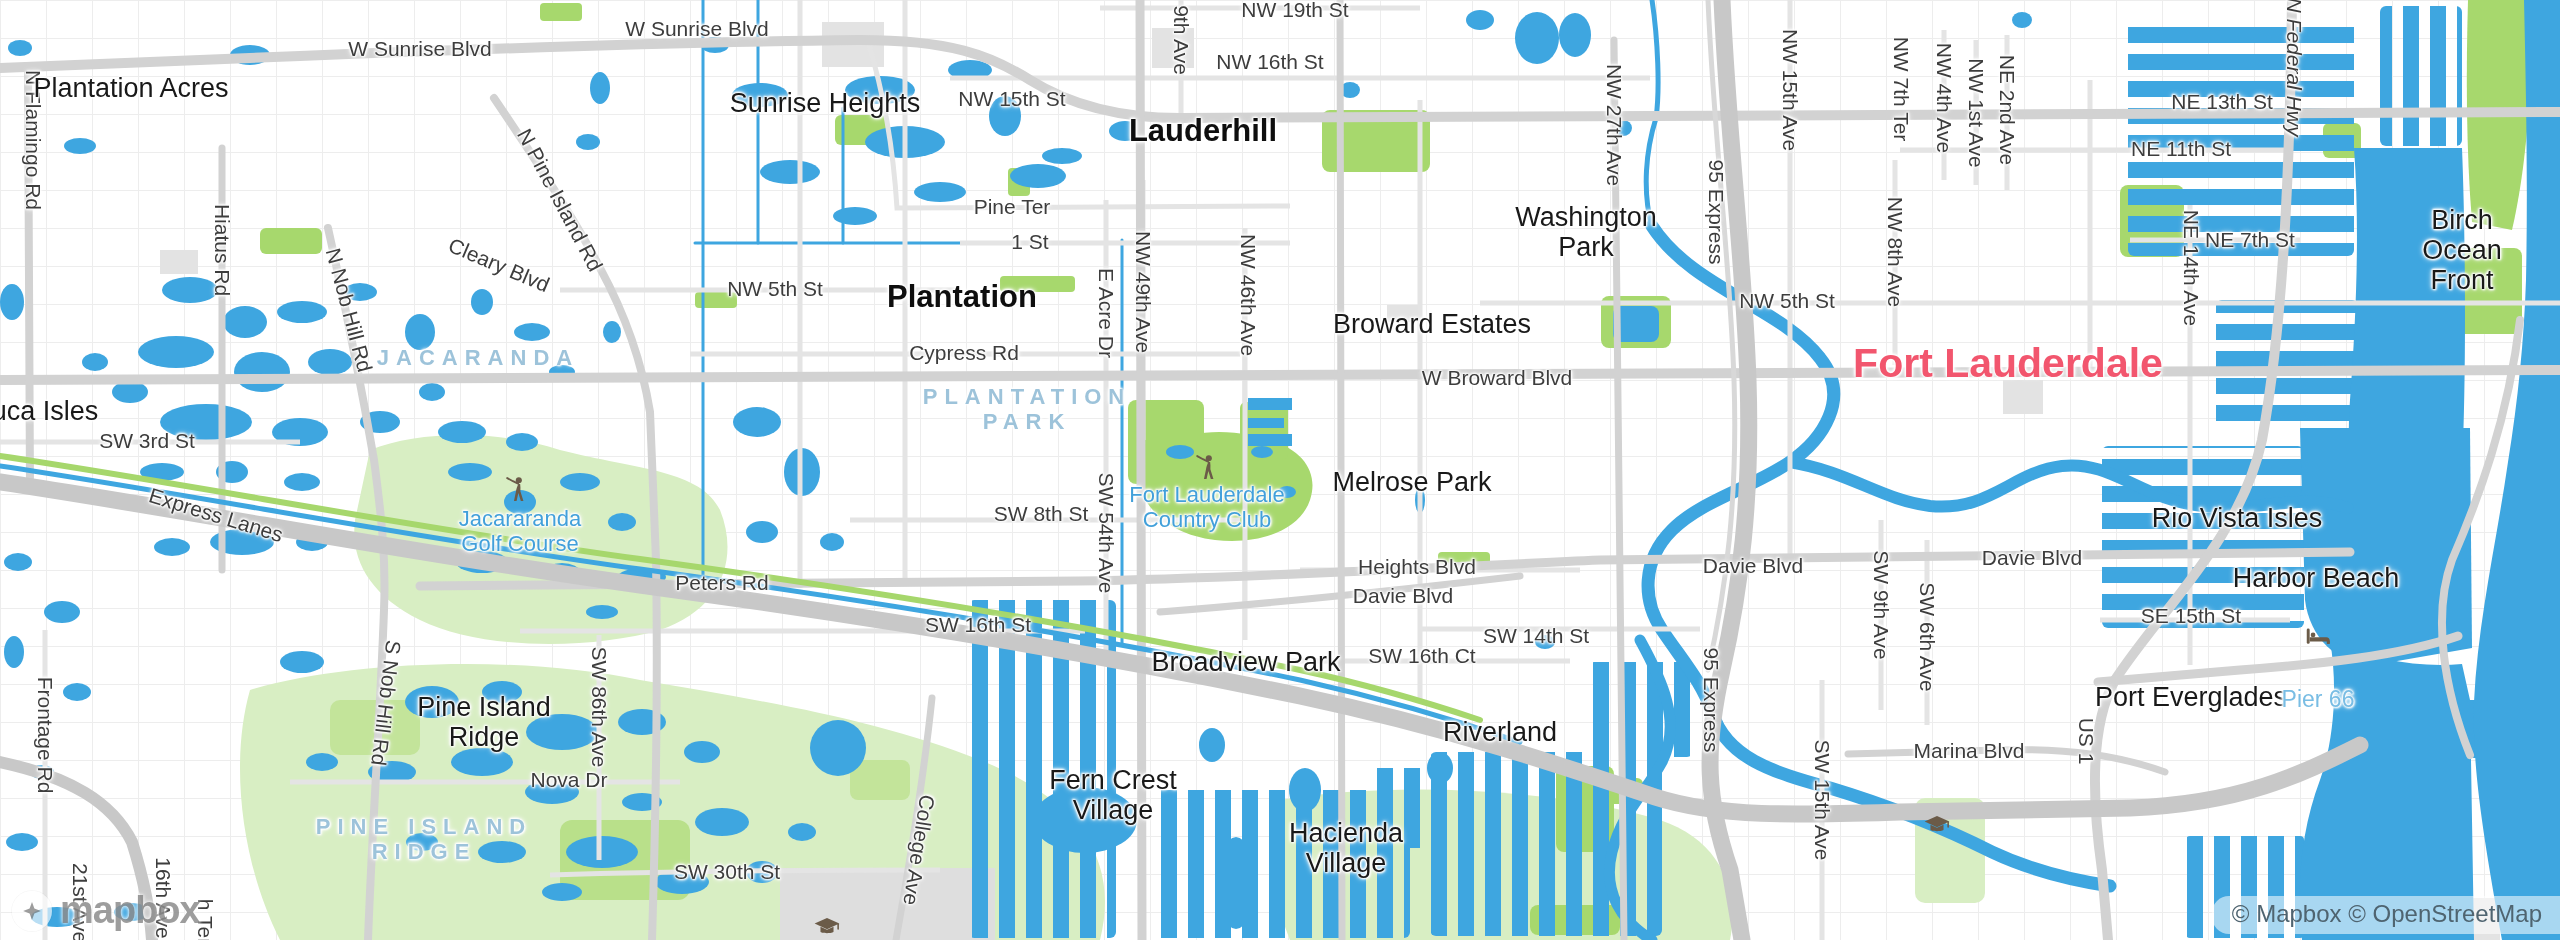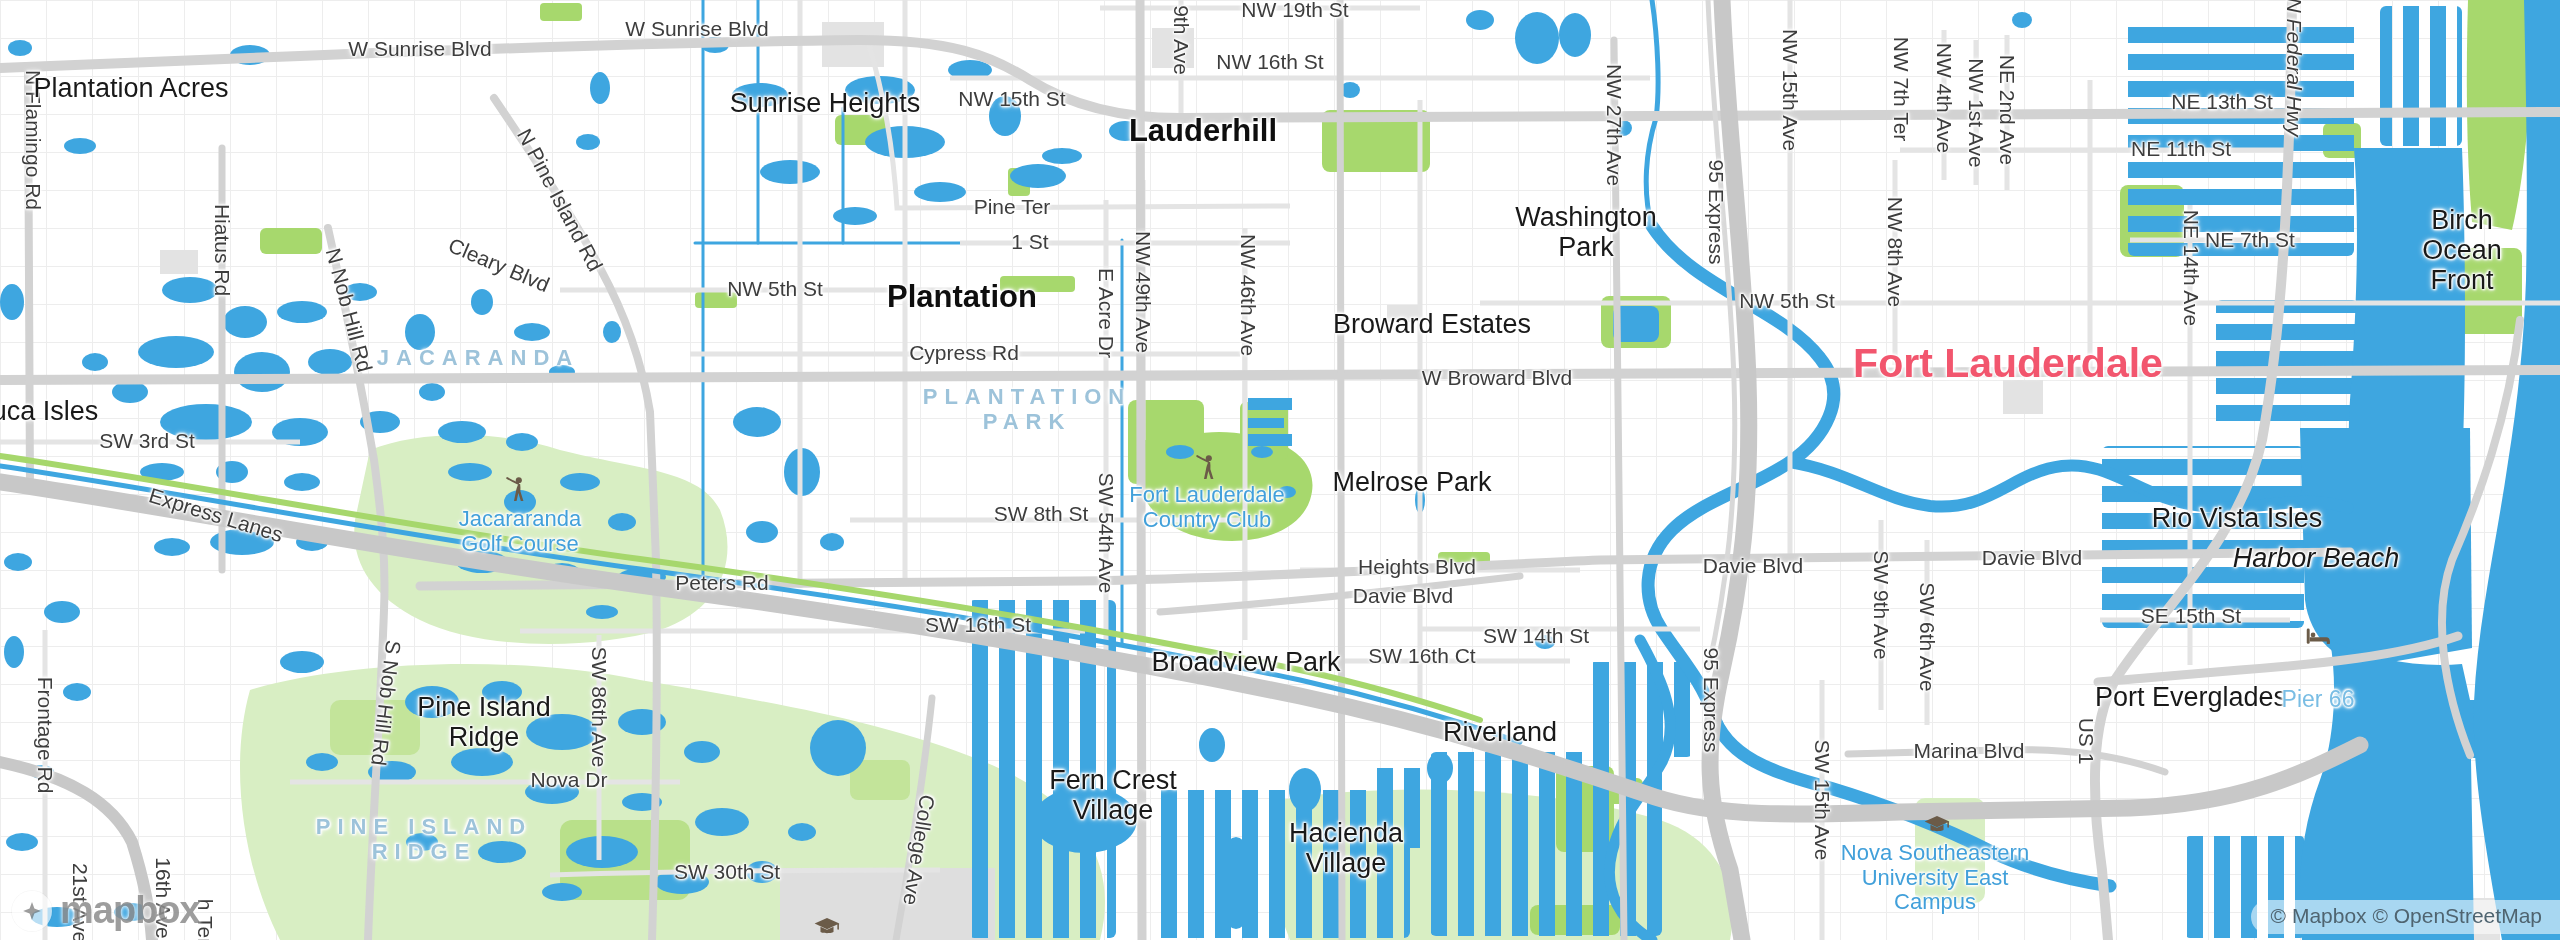--- a/index.html
+++ b/index.html
@@ -20,21 +20,21 @@
   .poi-light{font-size:23px;color:#79bde4;}
   .micon{position:absolute;transform:translate(-50%,-50%);width:27px;height:27px;}
   .logo{position:absolute;left:12px;bottom:8px;display:flex;align-items:center;gap:8px;
         text-decoration:none;opacity:.85;}
   .logo-badge{width:40px;height:40px;border-radius:50%;background:rgba(255,255,255,.75);
         display:flex;align-items:center;justify-content:center;box-shadow:0 0 0 1px rgba(0,0,0,.04);}
   .logo-text{font-size:38px;font-weight:bold;color:#8d8d8d;letter-spacing:-1px;
         text-shadow:0 0 3px #fff,0 0 5px #fff;}
   .attrib{position:absolute;right:0;bottom:6px;background:rgba(255,255,255,.55);
         border-radius:17px 0 0 17px;padding:4px 18px 6px 20px;}
-  .attrib span{font-size:21px;color:#4f6470;}
+  .attrib span{font-size:24px;color:#4f6470;}
 </style>
 </head>
 <body>
 
 <div id="map">
 <svg id="base" width="2560" height="940" viewBox="0 0 2560 940">
   <defs>
     <pattern id="grid" width="46" height="38" patternUnits="userSpaceOnUse">
       <path d="M0 0H46M0 0V38" stroke="#ededed" stroke-width="2" fill="none"></path>
     </pattern>
@@ -382,36 +382,33 @@
       <div class="lbl nbhd" style="left: 1500px; top: 732px; transform: translate(-50%, -50%);">Riverland</div>
       <div class="lbl nbhd" style="left: 484px; top: 722px; transform: translate(-50%, -50%);">Pine Island
 Ridge</div>
       <div class="lbl nbhd" style="left: 1113px; top: 795px; transform: translate(-50%, -50%);">Fern Crest
 Village</div>
       <div class="lbl nbhd" style="left: 1346px; top: 848px; transform: translate(-50%, -50%);">Hacienda
 Village</div>
       <div class="lbl nbhd" style="left: 2462px; top: 250px; transform: translate(-50%, -50%);">Birch Ocean
 Front</div>
       <div class="lbl nbhd" style="left: 2237px; top: 518px; transform: translate(-50%, -50%);">Rio Vista Isles</div>
-      <div class="lbl nbhd" style="left: 2316px; top: 558px; transform: translate(-50%, -50%); font-style: italic;">Harbor Beach</div>
+      <div class="lbl nbhd" style="left: 2316px; top: 578px; transform: translate(-50%, -50%);">Harbor Beach</div>
       <div class="lbl nbhd" style="left: 2191px; top: 697px; transform: translate(-50%, -50%);">Port Everglades</div>
       <div class="lbl nbhd" style="left: 45px; top: 411px; transform: translate(-50%, -50%);">uca Isles</div>
       <div class="lbl district" style="left: 478px; top: 358px; transform: translate(-50%, -50%);">JACARANDA</div>
       <div class="lbl district" style="left: 1027px; top: 410px; transform: translate(-50%, -50%);">PLANTATION
 PARK</div>
       <div class="lbl district" style="left: 424px; top: 840px; transform: translate(-50%, -50%);">PINE ISLAND
 RIDGE</div>
       <div class="lbl poi" style="left: 520px; top: 532px; transform: translate(-50%, -50%);">Jacararanda
 Golf Course</div>
       <div class="lbl poi" style="left: 1207px; top: 508px; transform: translate(-50%, -50%);">Fort Lauderdale
 Country Club</div>
       <div class="lbl poi-light" style="left: 2318px; top: 692px; transform: translate(-50%, -50%); margin-top: 8px;">Pier 66</div>
-      <div class="lbl poi" style="left: 1935px; top: 878px; transform: translate(-50%, -50%);">Nova Southeastern
-University East
-Campus</div>
       <svg class="micon" viewBox="0 0 24 24" style="left: 516px; top: 490px;">
         <use href="#sym-golfer"></use>
       </svg>
       <svg class="micon" viewBox="0 0 24 24" style="left: 1206px; top: 468px;">
         <use href="#sym-golfer"></use>
       </svg>
       <svg class="micon" viewBox="0 0 24 24" style="left: 2318px; top: 637px;">
         <use href="#sym-lodging"></use>
       </svg>
       <svg class="micon" viewBox="0 0 24 24" style="left: 1937px; top: 826px;">

